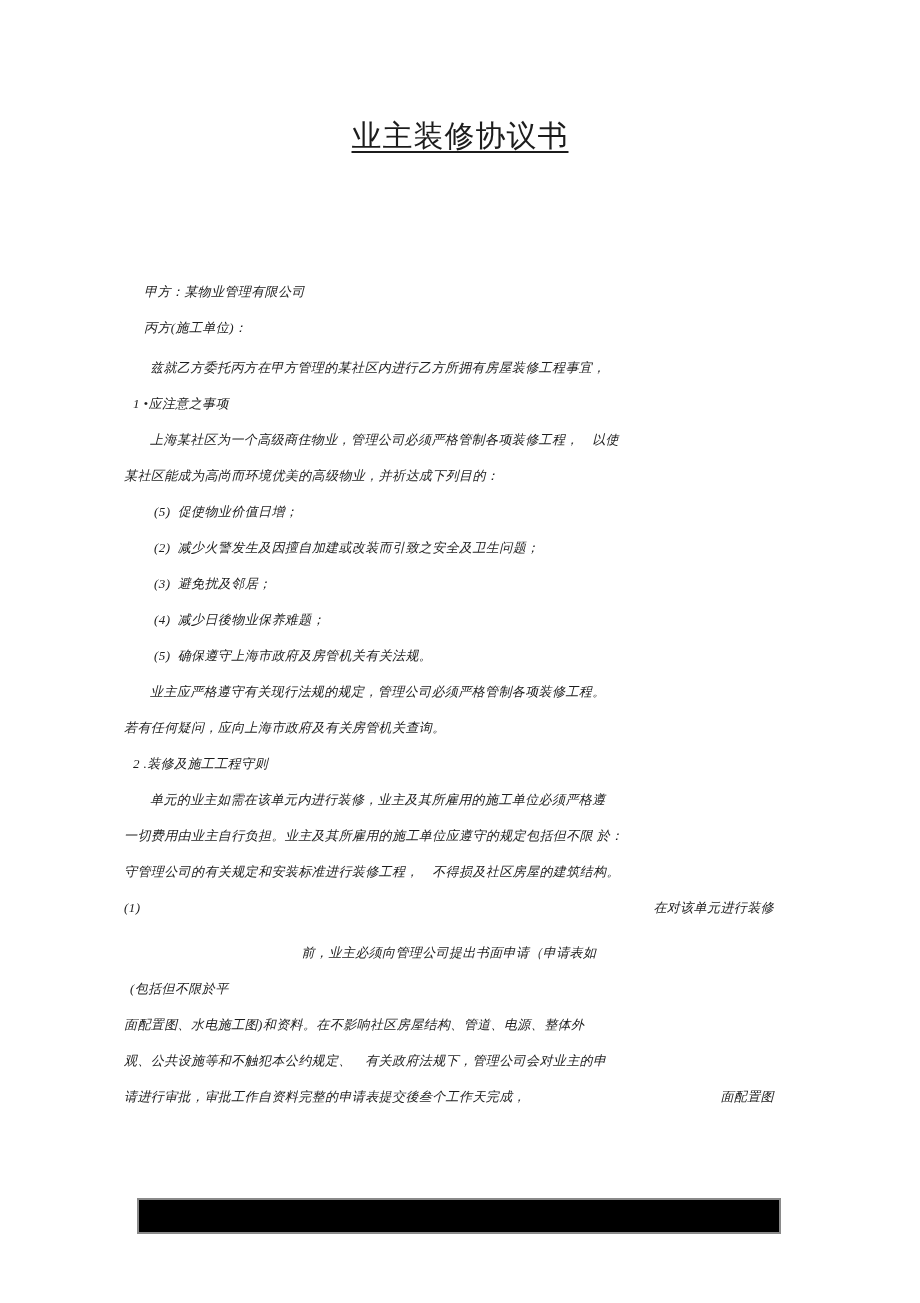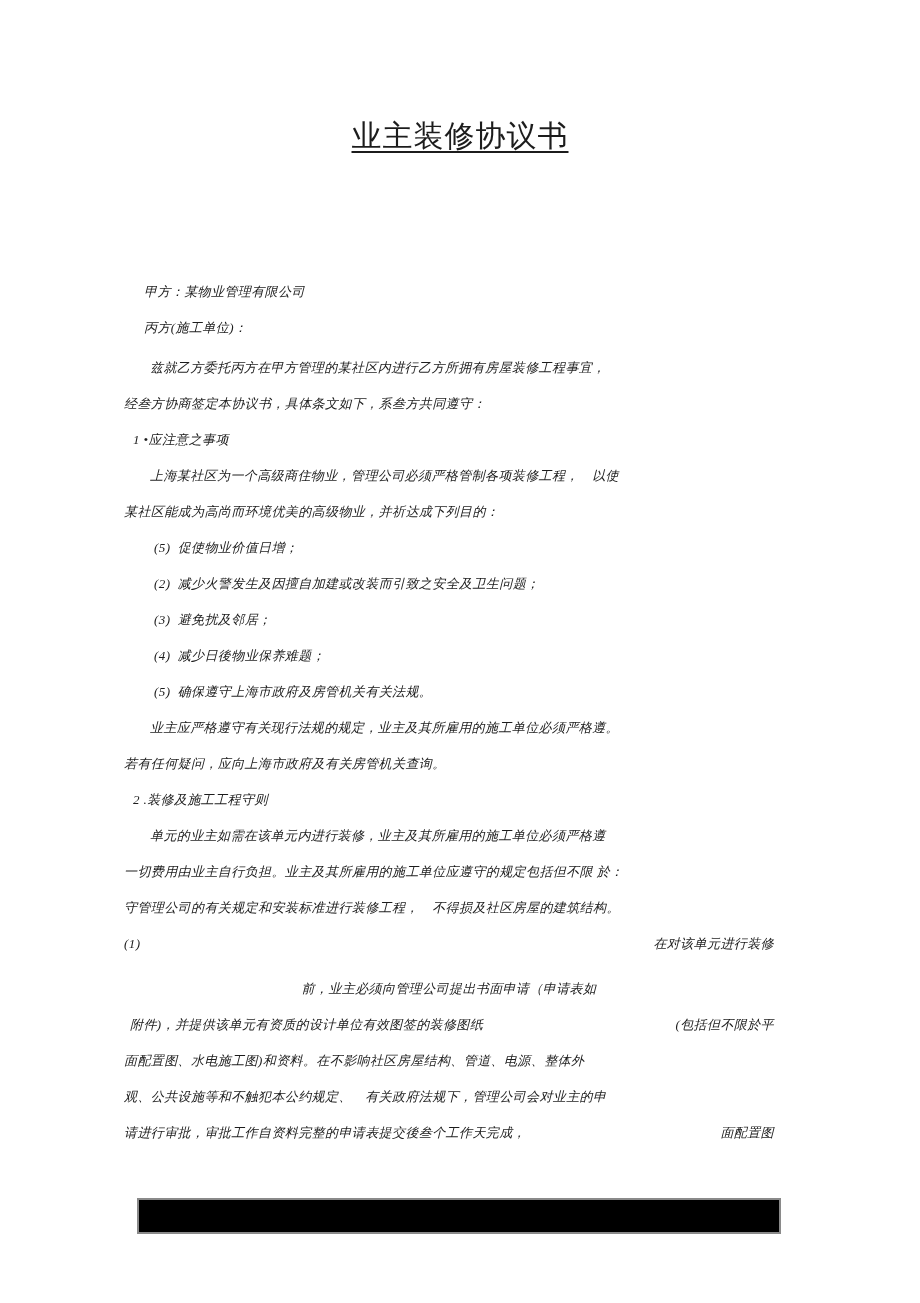--- a/index.html
+++ b/index.html
@@ -71,37 +71,36 @@
 </head>
 <body>
 
 <div class="page">
   <div class="doc-title">业主装修协议书</div>
 
   <div class="doc-body">
       <div class="line party">甲方：某物业管理有限公司</div>
       <div class="line party">丙方(施工单位)：</div>
       <div class="line para gap-sm">兹就乙方委托丙方在甲方管理的某社区内进行乙方所拥有房屋装修工程事宜，</div>
-      <div class="line flush">经叁方协商签定本协议书，具体条文如下，系叁方共同遵守：</div>
       <div class="line heading">1 •应注意之事项</div>
       <div class="line para">上海某社区为一个高级商住物业，管理公司必须严格管制各项装修工程，　以使</div>
       <div class="line flush">某社区能成为高尚而环境优美的高级物业，并祈达成下列目的：</div>
       <div class="line list">(5)  促使物业价值日增；</div>
       <div class="line list">(2)  减少火警发生及因擅自加建或改装而引致之安全及卫生问题；</div>
       <div class="line list">(3)  避免扰及邻居；</div>
       <div class="line list">(4)  减少日後物业保养难题；</div>
       <div class="line list">(5)  确保遵守上海市政府及房管机关有关法规。</div>
-      <div class="line para">业主应严格遵守有关现行法规的规定，业主及其所雇用的施工单位必须严格遵。</div>
+      <div class="line para">业主应严格遵守有关现行法规的规定，管理公司必须严格管制各项装修工程。</div>
       <div class="line flush">若有任何疑问，应向上海市政府及有关房管机关查询。</div>
       <div class="line heading">2 .装修及施工工程守则</div>
       <div class="line para">单元的业主如需在该单元内进行装修，业主及其所雇用的施工单位必须严格遵</div>
       <div class="line flush">一切费用由业主自行负担。业主及其所雇用的施工单位应遵守的规定包括但不限 於：</div>
       <div class="line flush">守管理公司的有关规定和安装标准进行装修工程，　不得损及社区房屋的建筑结构。</div>
       <div class="line split"><span>(1)</span><span>在对该单元进行装修</span></div>
       <div class="line center gap-md">前，业主必须向管理公司提出书面申请（申请表如</div>
-      <div class="line split-indent"><span>附件)，并提供该单元有资质的设计单位有效图签的装修图纸</span><span>(包括但不限於平</span></div>
+      <div class="line split-indent"><span>(包括但不限於平</span></div>
       <div class="line flush">面配置图、水电施工图)和资料。在不影响社区房屋结构、管道、电源、整体外</div>
       <div class="line flush">观、公共设施等和不触犯本公约规定、　有关政府法规下，管理公司会对业主的申</div>
       <div class="line split"><span>请进行审批，审批工作自资料完整的申请表提交後叁个工作天完成，</span><span>面配置图</span></div>
     </div>
 
   <div class="redaction-block"></div>
 </div>
 
 </body></html>

